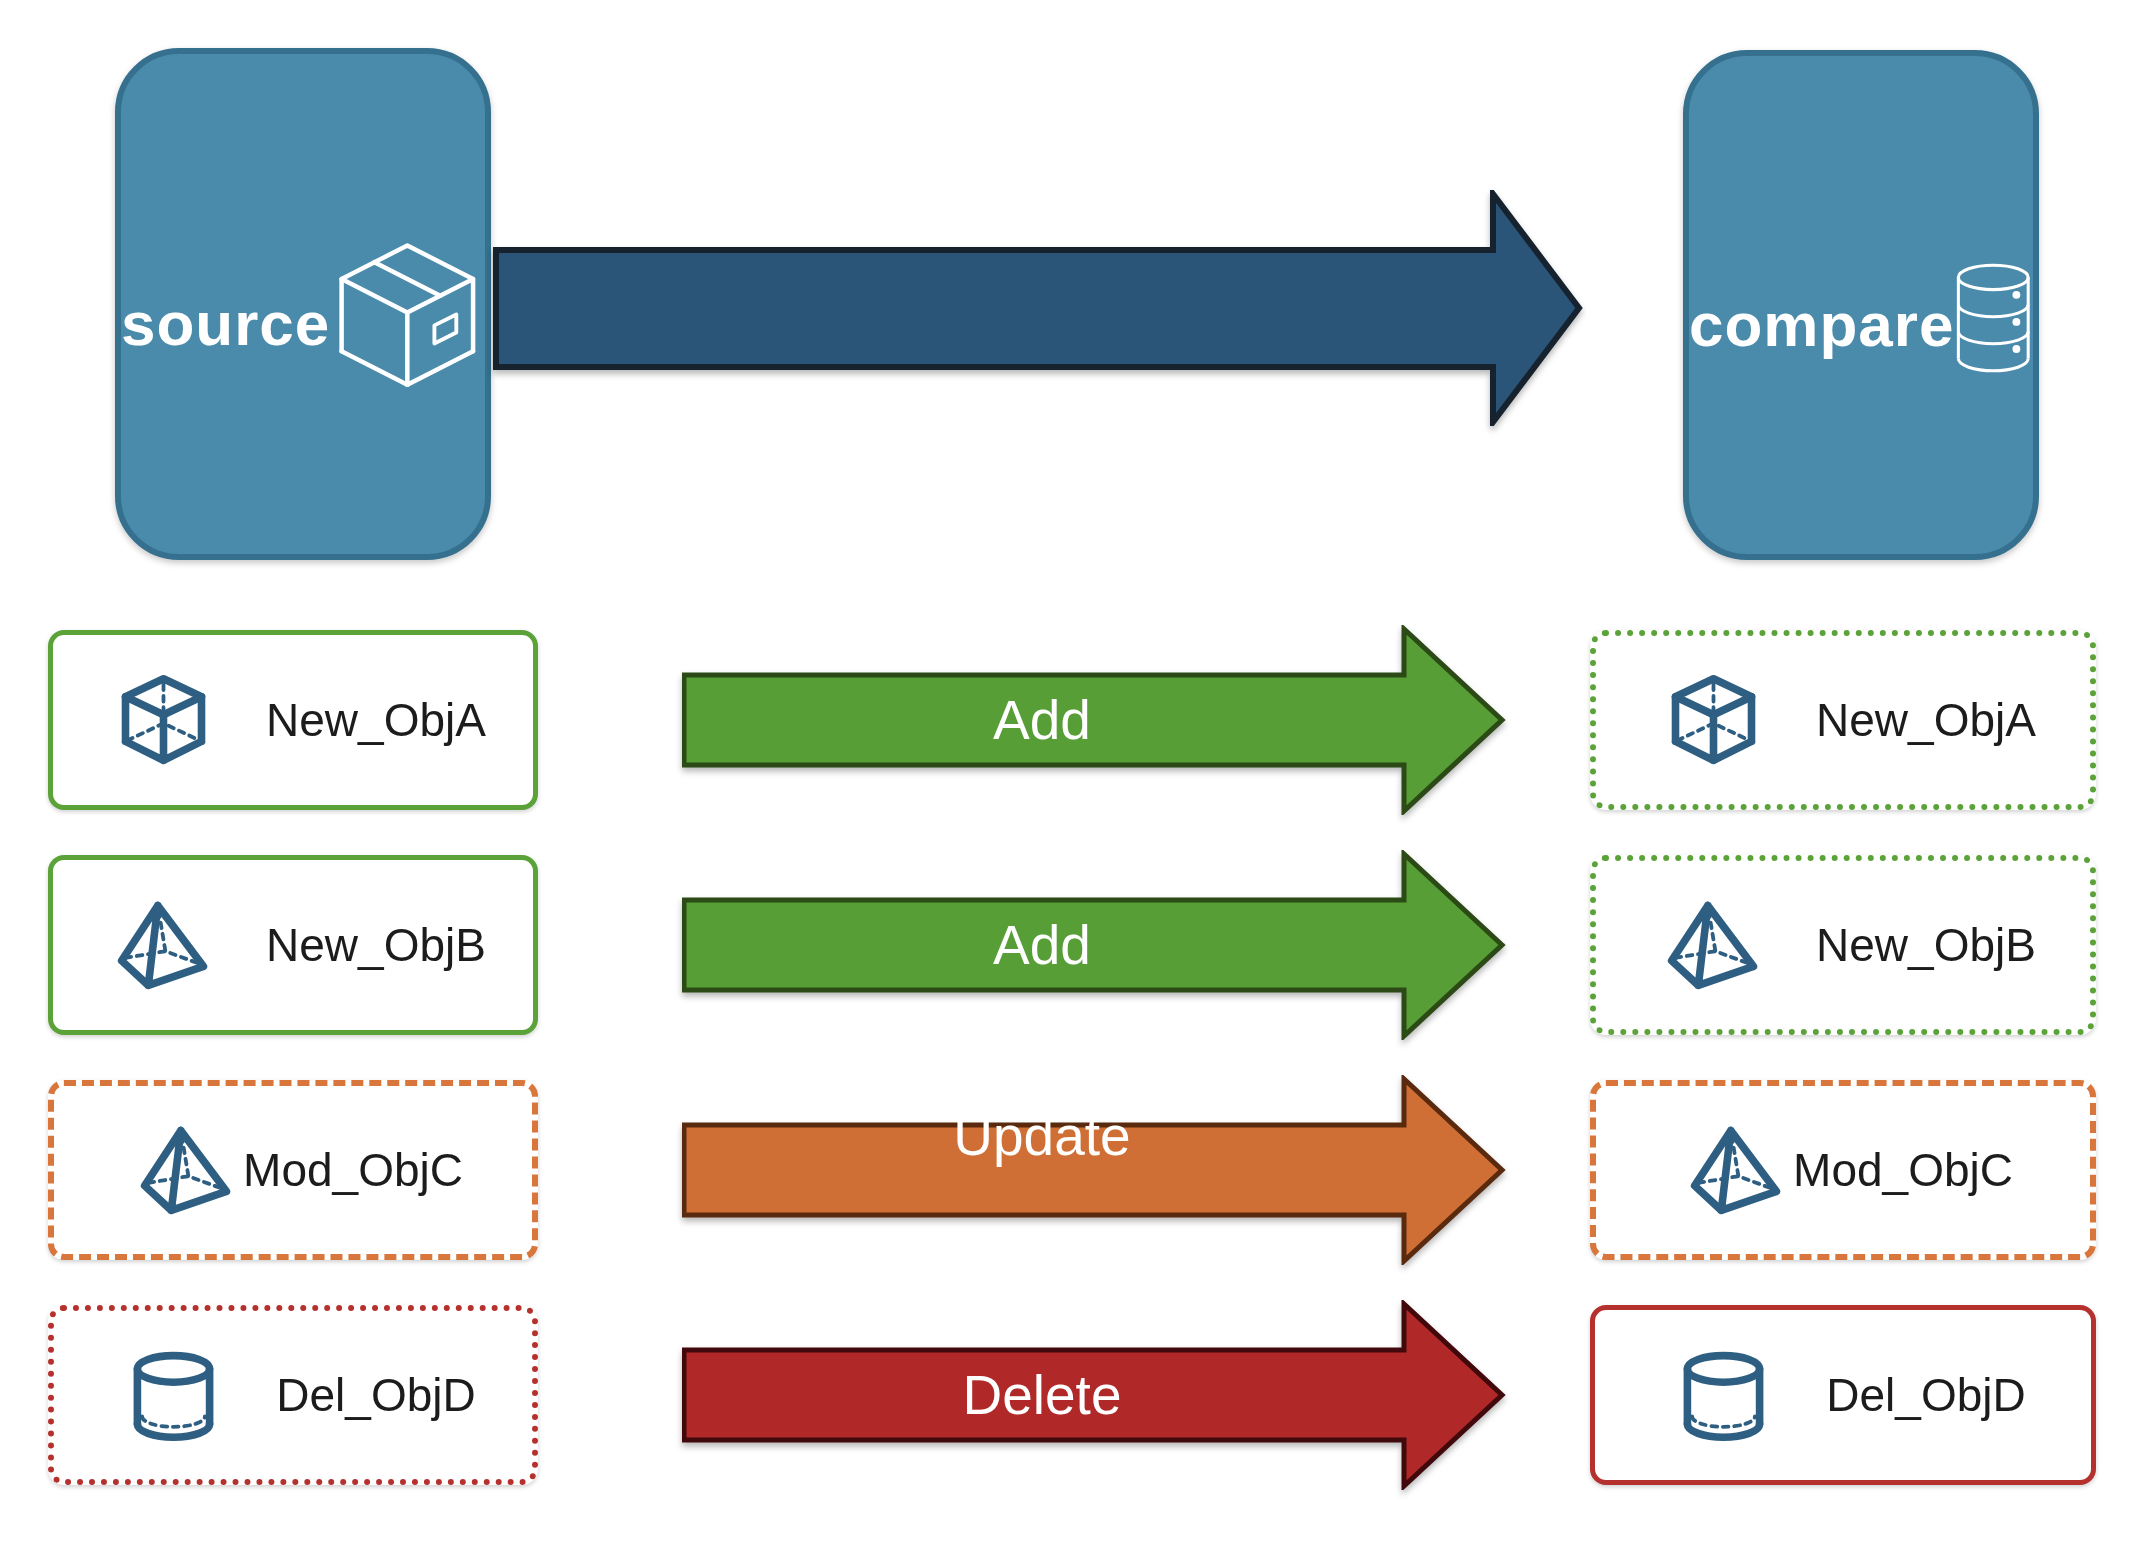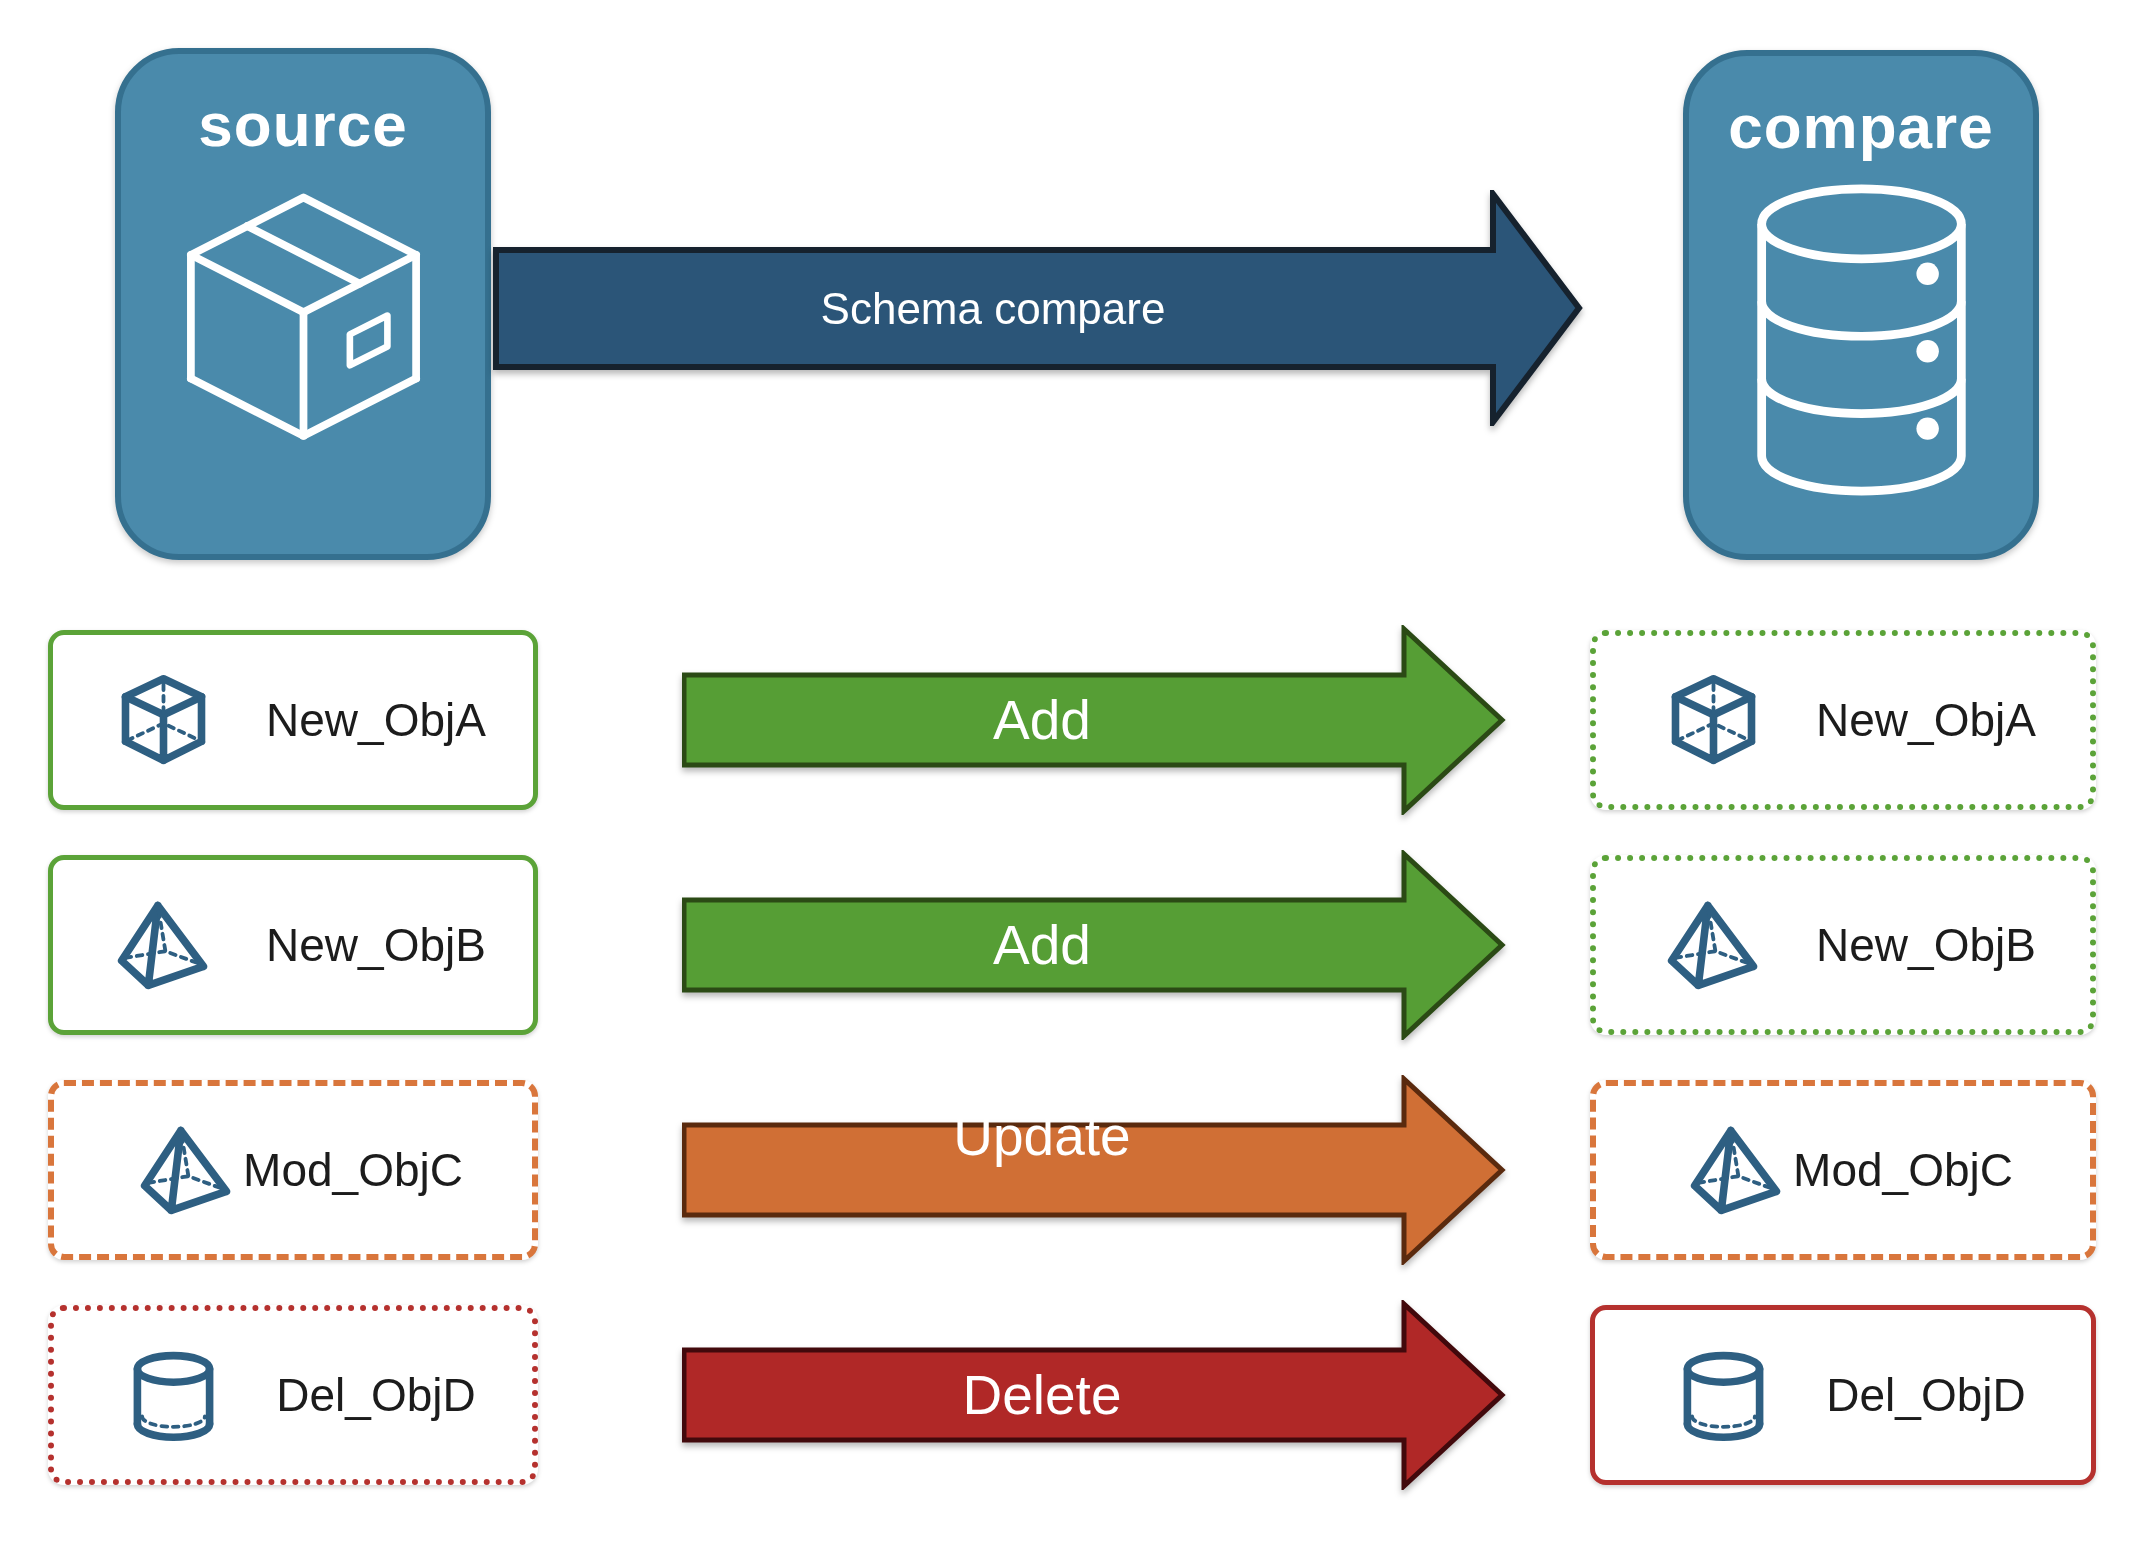--- a/index.html
+++ b/index.html
@@ -9,21 +9,21 @@
     background:#ffffff;
     font-family:"Liberation Sans", sans-serif;
     overflow:hidden;
   }
   
   .node{
     position:absolute;
     background:#4a8aab;
     border:6px solid #35708f;
     border-radius:64px;
-    display:flex;flex-direction:column;align-items:center;
+    display:flex;flex-direction:row;align-items:center;
     box-sizing:border-box;
     filter:drop-shadow(0 3px 3px rgba(0,0,0,.22));
   }
   .node-label{
     color:#ffffff;font-weight:bold;font-size:62px;line-height:1;
     margin-top:40px;letter-spacing:1px;
   }
   .node-icon{margin-top:26px;}
   
   .bx{
@@ -88,21 +88,20 @@
         <circle cx="143" cy="72" r="9"></circle>
         <circle cx="143" cy="134" r="9"></circle>
         <circle cx="143" cy="196" r="9"></circle>
       </g>
     </svg>
   </div>
 
   <svg class="arrow-svg a-navy" style="left:493px;top:190px;" width="1090" height="236" viewBox="0 0 1090 236">
     <polygon points="3,60 1000,60 1000,4 1086,118 1000,232 1000,177 3,177"></polygon>
   </svg>
-  <div class="arrow-label compare-label" style="left:493px;top:250px;width:1000px;height:118px;">Schema compare</div>
 
   <div class="bx b-green" style="left:48px;top:630px;">
     <svg class="row-icon" width="95" height="95" viewBox="0 0 100 100">
       <g stroke="#2e5f82" fill="none" stroke-linejoin="round" stroke-linecap="round">
         <polygon points="50,6 90,25 50,44 10,25" stroke-width="8"></polygon>
         <path d="M10,25 V72 M90,25 V72 M50,44 V92 M10,72 L50,92 L90,72" stroke-width="8"></path>
         <path d="M50,12 V53 M12,71 L50,53 L88,71" stroke-width="4" stroke-dasharray="6 6"></path>
       </g>
     </svg>
     <div class="obj-label">New_ObjA</div>

